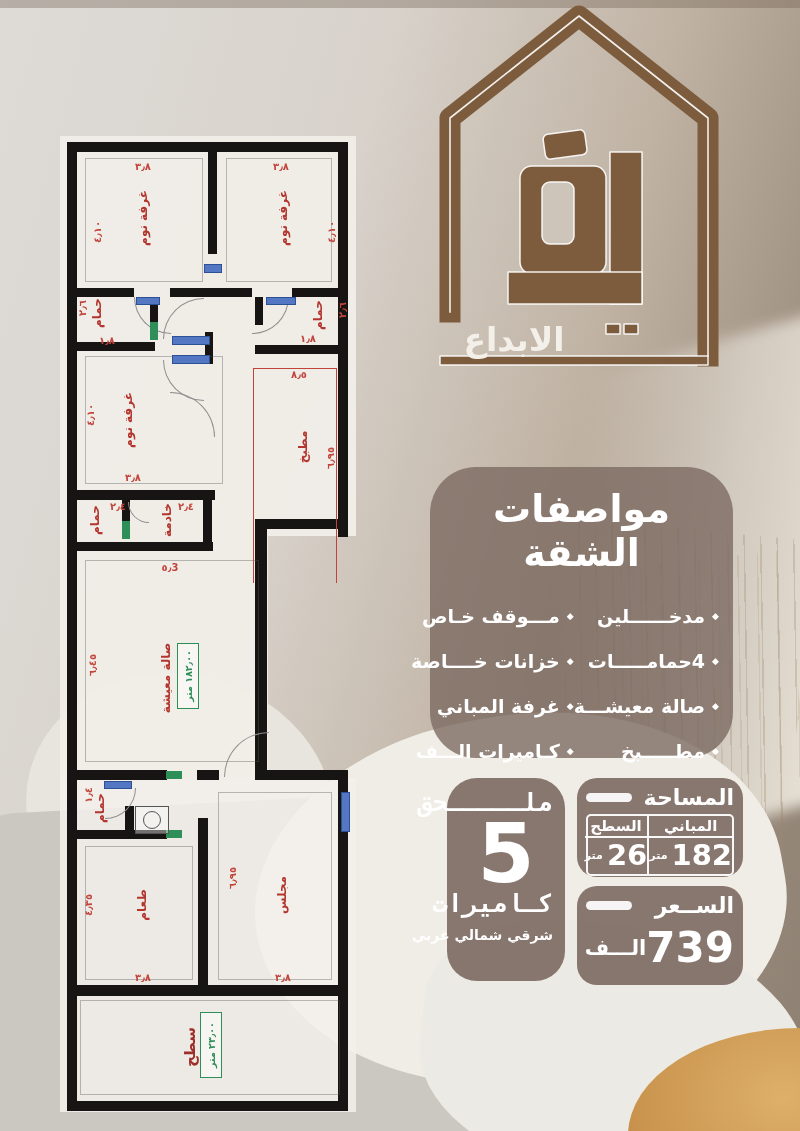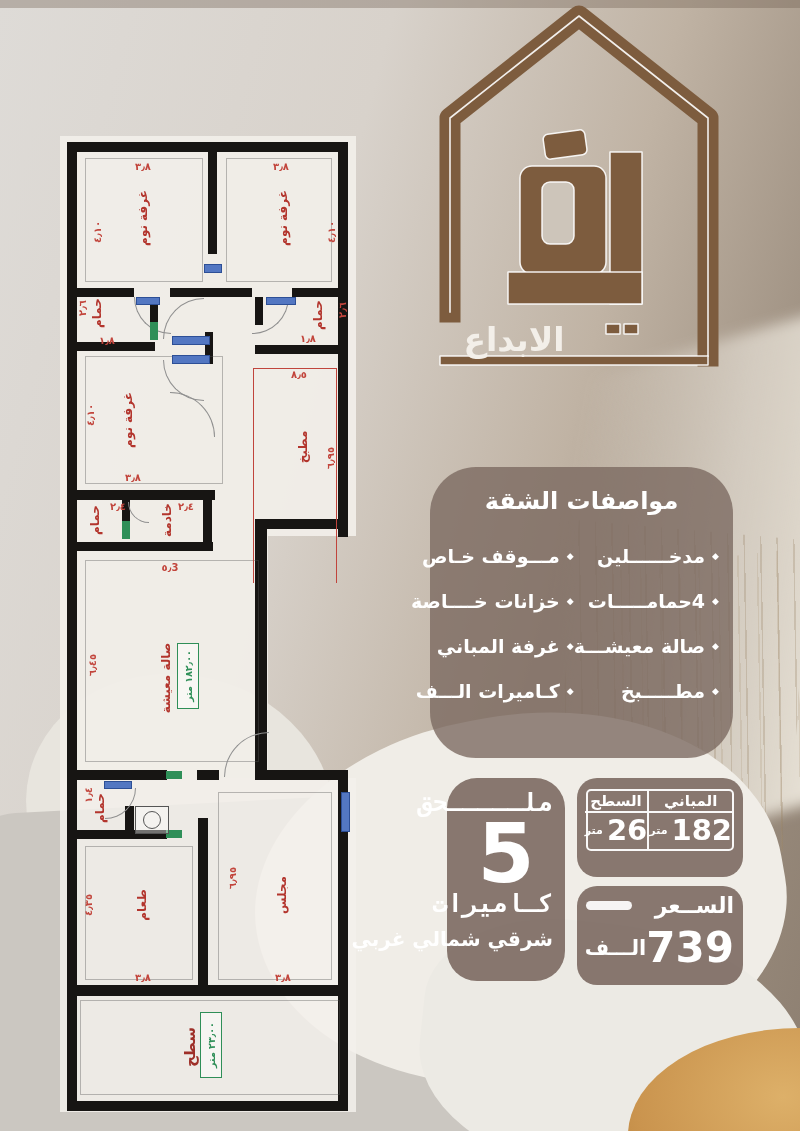--- a/index.html
+++ b/index.html
@@ -32,28 +32,28 @@
   .pd{position:absolute;color:#c2453c;font-weight:700;font-size:10px;white-space:nowrap;transform:translate(-50%,-50%);}
   .pd.v{transform:translate(-50%,-50%) rotate(-90deg);}
   .ga{position:absolute;width:64px;height:20px;border:1.5px solid #2f8f58;color:#2f8f58;font-size:9.5px;font-weight:700;display:flex;align-items:center;justify-content:center;background:rgba(255,255,255,.5);white-space:nowrap;transform:translate(-50%,-50%) rotate(-90deg);}
   
   .wm{position:absolute;left:495px;top:693px;width:185px;text-align:center;color:rgba(255,255,255,.82);z-index:5;}
   .wm .nm{font-size:58px;font-weight:800;line-height:1;}
   .wm .st{font-size:19px;font-weight:700;margin-top:2px;color:rgba(255,255,255,.85);}
   
   .panel{position:absolute;background:rgba(122,104,95,.78);color:#fff;z-index:6;direction:rtl;}
   .spec{left:430px;top:467px;width:303px;height:291px;border-radius:46px;}
-  .spec h1{margin:20px 10px 8px;text-align:center;font-size:24px;font-weight:800;}
+  .spec h1{margin:20px 10px 8px;text-align:center;font-size:38px;font-weight:800;}
   .spec .grid{display:grid;grid-template-columns:1fr 1.06fr;row-gap:23px;margin:30px 14px 0 8px;}
   .it{display:flex;align-items:center;gap:7px;font-size:19px;font-weight:700;white-space:nowrap;}
   .it .bl{font-size:9px;line-height:1;}
   .annex{left:447px;top:778px;width:118px;height:203px;border-radius:30px;background:rgba(112,93,84,.82);display:flex;flex-direction:column;padding:10px 12px;box-sizing:border-box;}
   .annex .l1,.annex .l2{font-size:25px;font-weight:800;text-align:right;font-family:Liberation Mono, monospace;}
   .annex .n5{font-size:82px;font-weight:800;text-align:center;line-height:.9;margin:-2px 0;}
-  .annex .l3{font-size:20px;font-weight:700;text-align:center;margin-top:7px;white-space:nowrap;}
+  .annex .l3{font-size:14px;font-weight:700;text-align:center;margin-top:7px;white-space:nowrap;}
   .infobox{left:577px;top:778px;width:166px;height:99px;border-radius:20px;background:rgba(112,93,84,.82);padding:7px 9px;box-sizing:border-box;}
   .infobox.price{top:886px;}
   .ttl{display:flex;align-items:center;justify-content:space-between;}
   .ttl .t{font-size:22px;font-weight:800;}
   .dash{width:46px;height:9px;border-radius:5px;background:rgba(255,255,255,.92);}
   .atable{margin-top:4px;border:2px solid rgba(255,255,255,.95);border-radius:5px;display:grid;grid-template-columns:1.12fr 1fr;}
   .ac{text-align:center;padding:0 3px;}
   .ac.h{font-size:15px;font-weight:800;border-bottom:2px solid rgba(255,255,255,.95);padding:1px 3px;}
   .ac.c1{border-left:2px solid rgba(255,255,255,.95);}
   .val{display:flex;align-items:center;justify-content:center;gap:4px;padding:2px 0;}
@@ -247,20 +247,24 @@
   </div>
 
   <div class="panel annex">
     <div class="l1">ملـــــحق</div>
     <div class="n5">5</div>
     <div class="l2">كـاميرات</div>
     <div class="l3">شرقي شمالي غربي</div>
   </div>
 
   <div class="panel infobox">
+    <div class="ttl">
+      <span class="t">المساحة</span>
+      <span class="dash"></span>
+    </div>
     <div class="atable">
       <div class="ac h c1">المباني</div>
       <div class="ac h">السطح</div>
       <div class="ac c1 val">
           <b>182</b>
           <small>متر</small>
         </div>
       <div class="ac val">
           <b>26</b>
           <small>متر</small>

